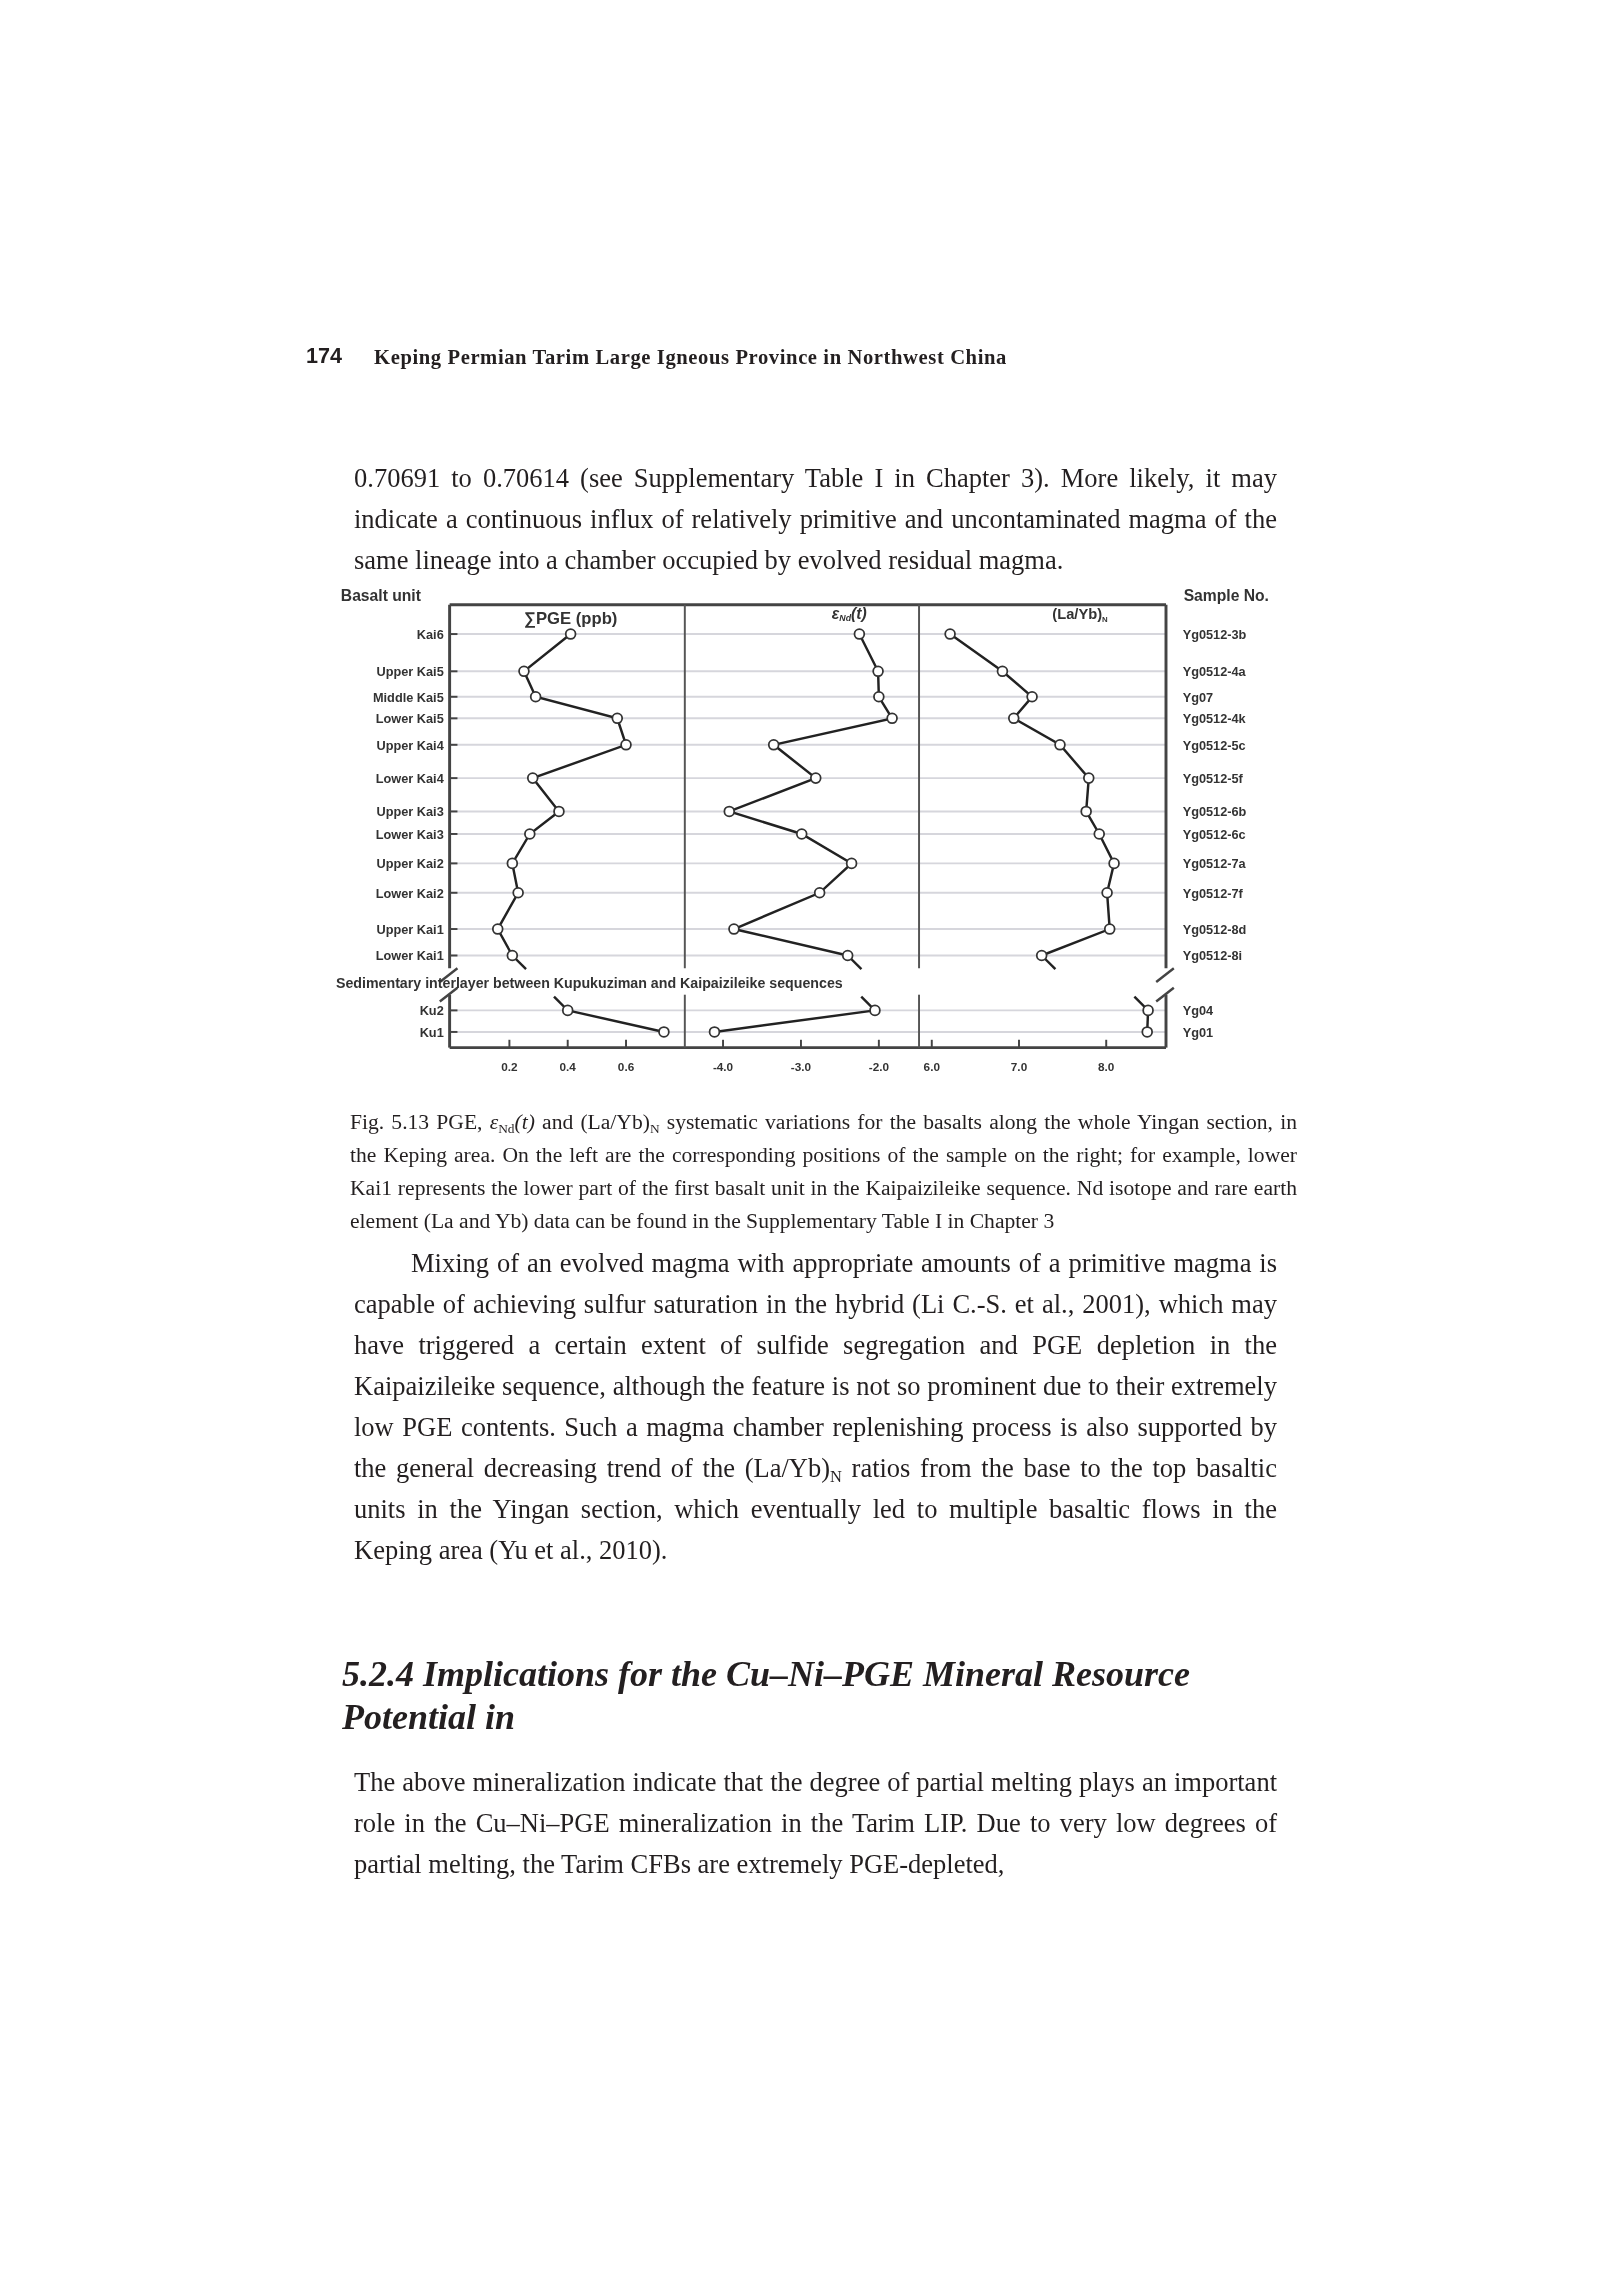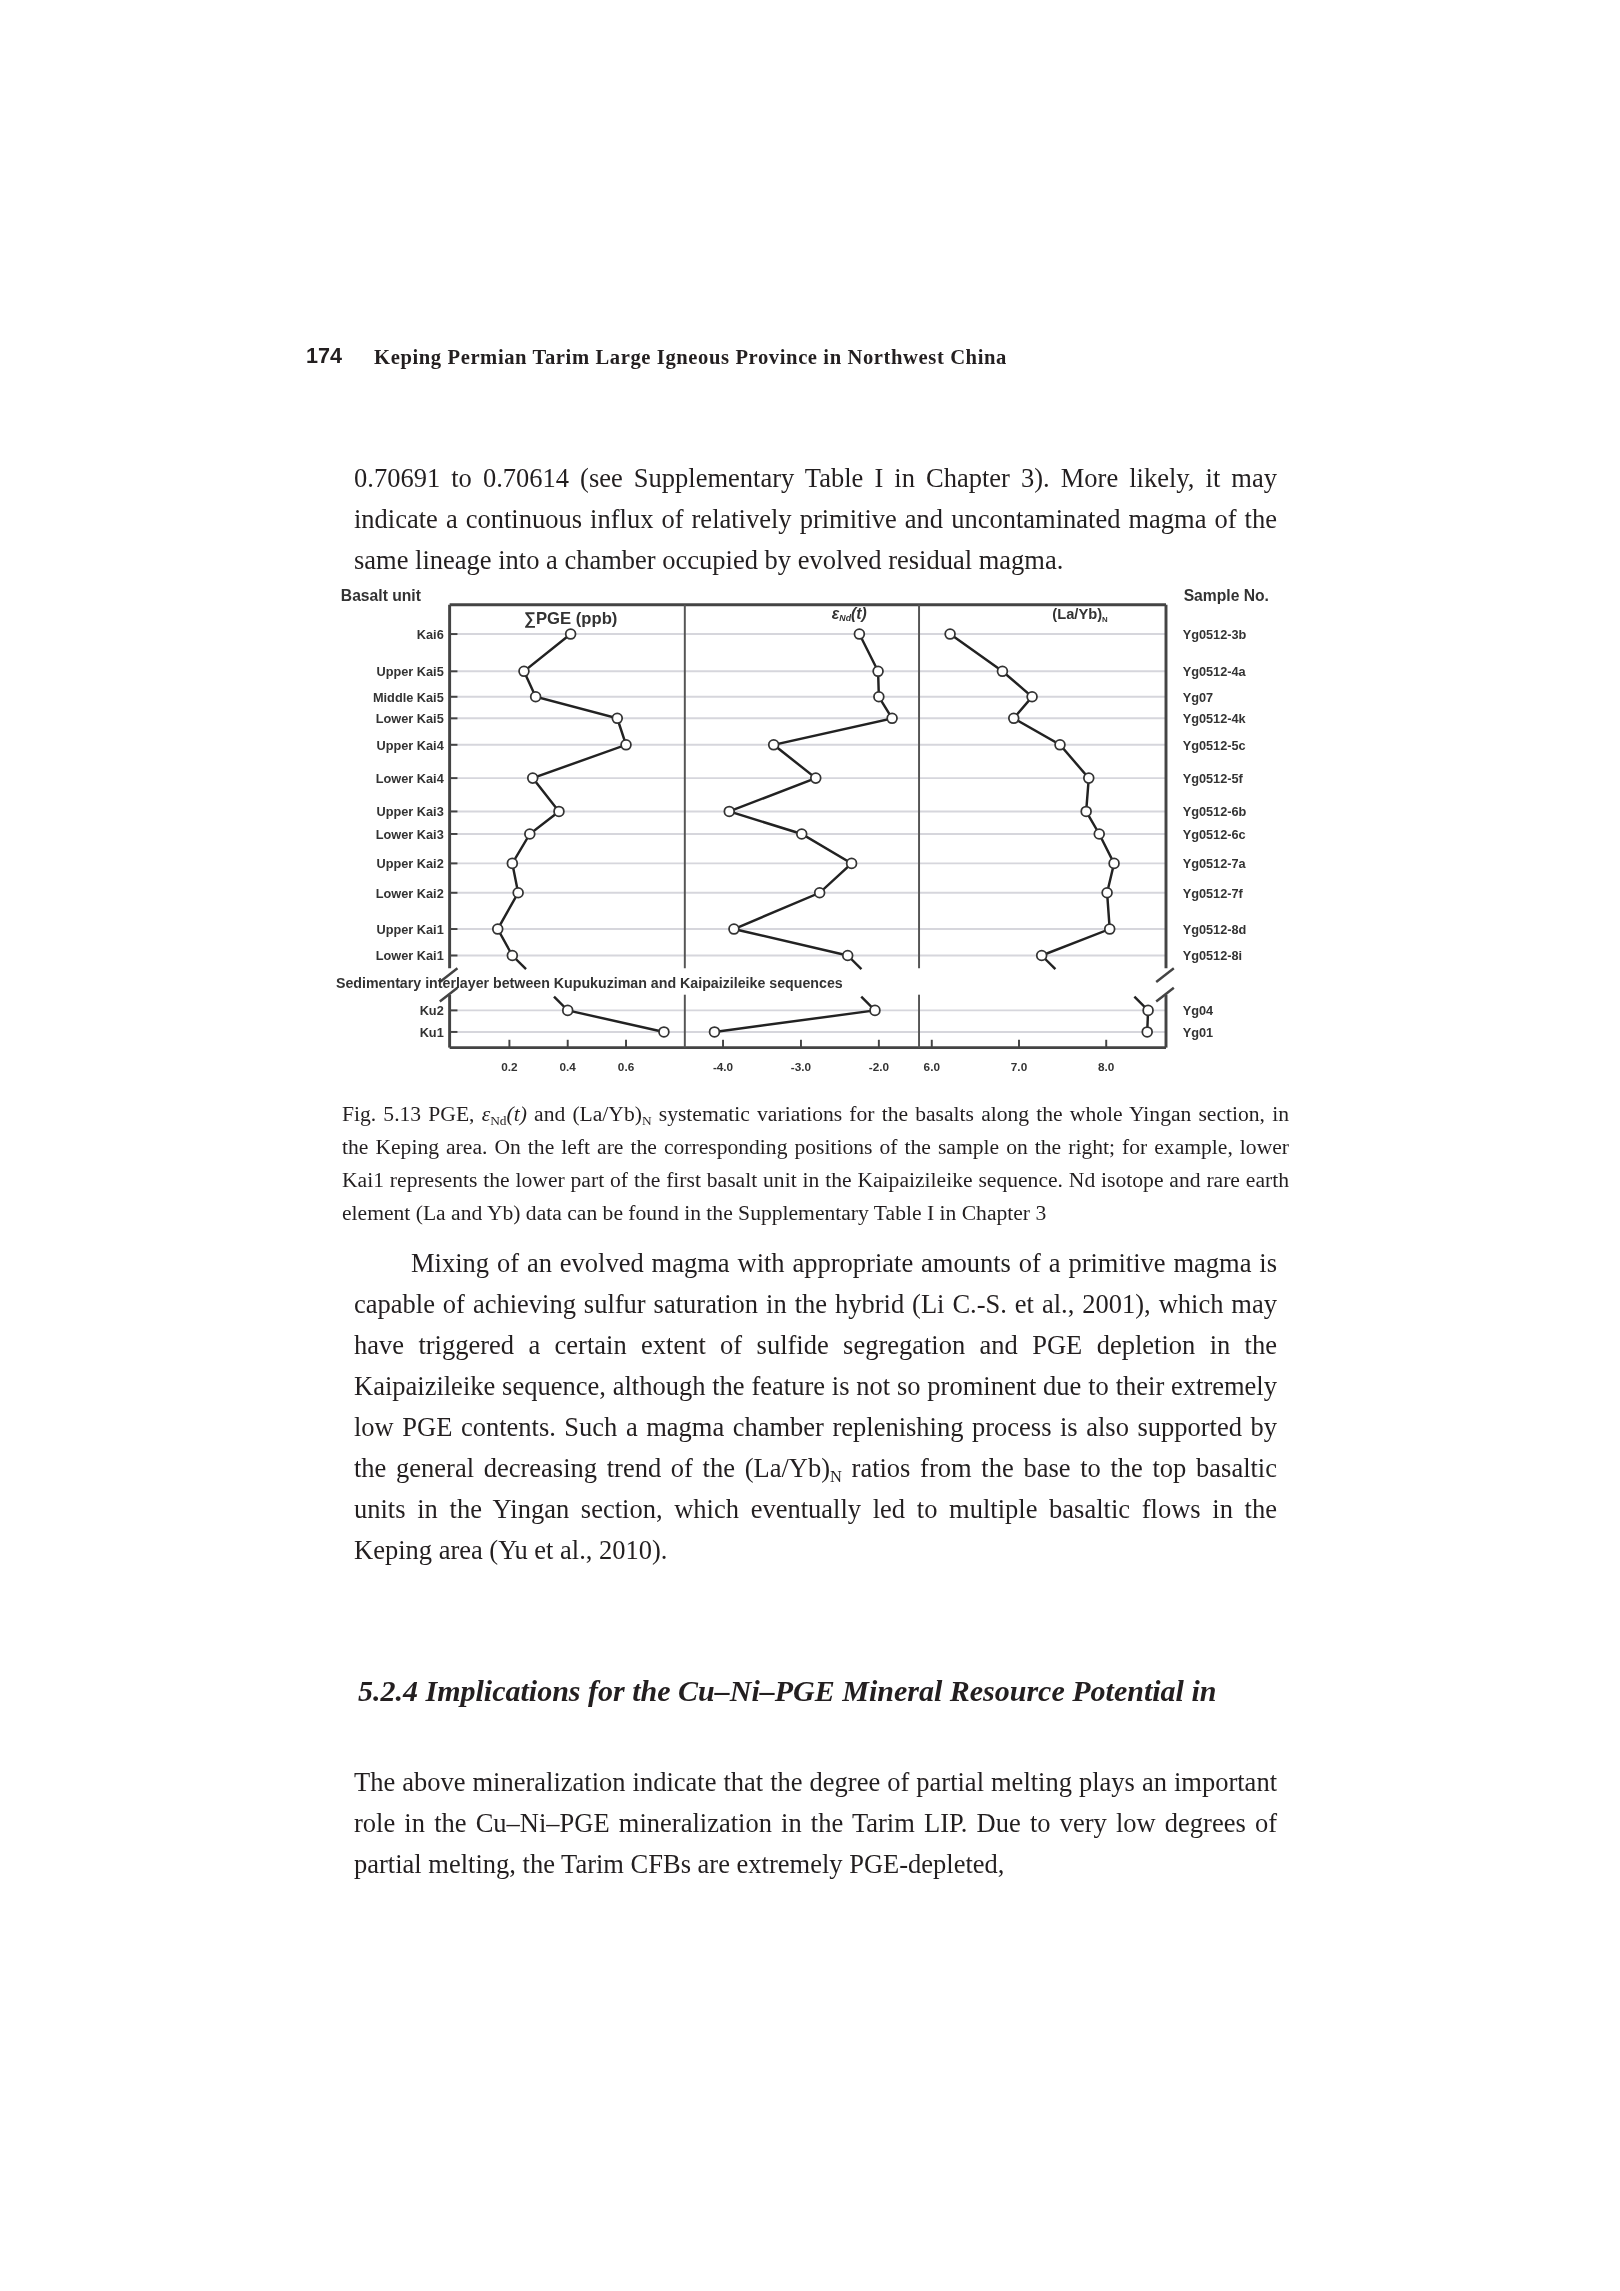--- a/index.html
+++ b/index.html
@@ -4,22 +4,22 @@
 <style>
   html, body { margin: 0; padding: 0; background: #ffffff; }
   body { width: 1620px; height: 2292px; position: relative; overflow: hidden; color: #231f20; }
   .header { position: absolute; top: 343px; left: 306px; font-size: 20.6px; display: flex; gap: 32px; align-items: flex-end; font-weight: bold; }
   .header .pnum { font-family: "Liberation Sans", sans-serif; font-size: 21.6px; }
   .header .running { font-family: "Liberation Serif", serif; letter-spacing: 0.6px; }
   .para { position: absolute; left: 342px; width: 947px; font-family: "Liberation Serif", serif; font-size: 26.5px; line-height: 41px; text-align: justify; margin: 0; }
   .para p { margin: 12px; }
   .indent { text-indent: 57px; }
   .figure { position: absolute; left: 333px; top: 583px; width: 980px; height: 500px; }
-  .caption { position: absolute; left: 342px; top: 1098px; width: 947px; font-family: "Liberation Serif", serif; font-size: 21.6px; line-height: 33px; text-align: justify; margin: 0; }
-  .section-title { position: absolute; left: 342px; top: 1653px; width: 961px; font-family: "Liberation Serif", serif; font-style: italic; font-weight: bold; font-size: 30px; line-height: 43px; margin: 16px; }
+  .caption { position: absolute; left: 342px; top: 1098px; width: 947px; font-family: "Liberation Serif", serif; font-size: 21.6px; line-height: 33px; text-align: justify; margin: 8px; }
+  .section-title { position: absolute; left: 342px; top: 1653px; width: 961px; font-family: "Liberation Serif", serif; font-style: italic; font-weight: bold; font-size: 36px; line-height: 43px; margin: 0; }
   .section-title .l2 { display: block; padding-left: 76px; }
   sub { font-size: 0.62em; vertical-align: -0.3em; line-height: 0; }
   svg text { font-family: "Liberation Sans", "DejaVu Sans", sans-serif; font-weight: bold; fill: #333; }
 </style>
 </head>
 <body>
 
 <div class="header">
   <span class="pnum">174</span>
   <span class="running">Keping Permian Tarim Large Igneous Province in Northwest China</span>

